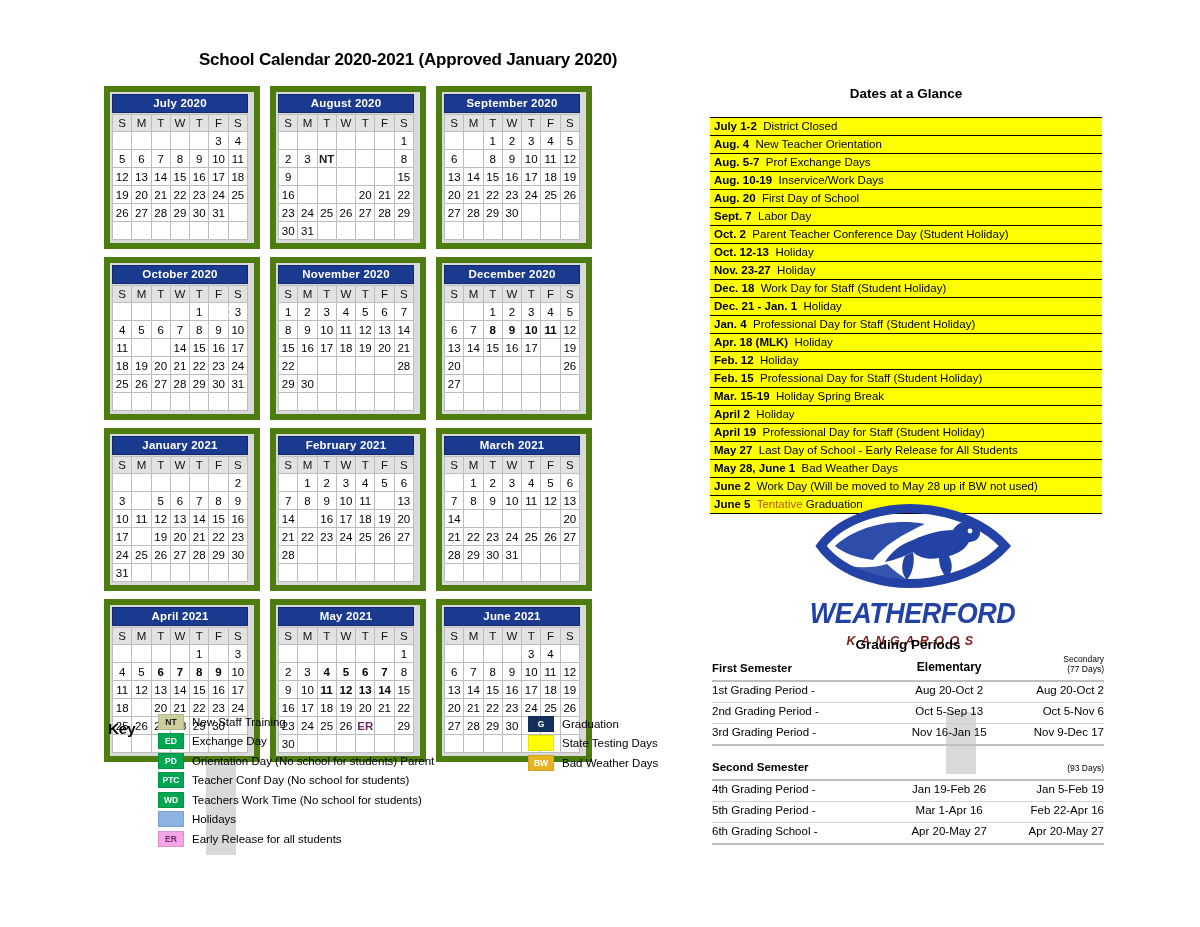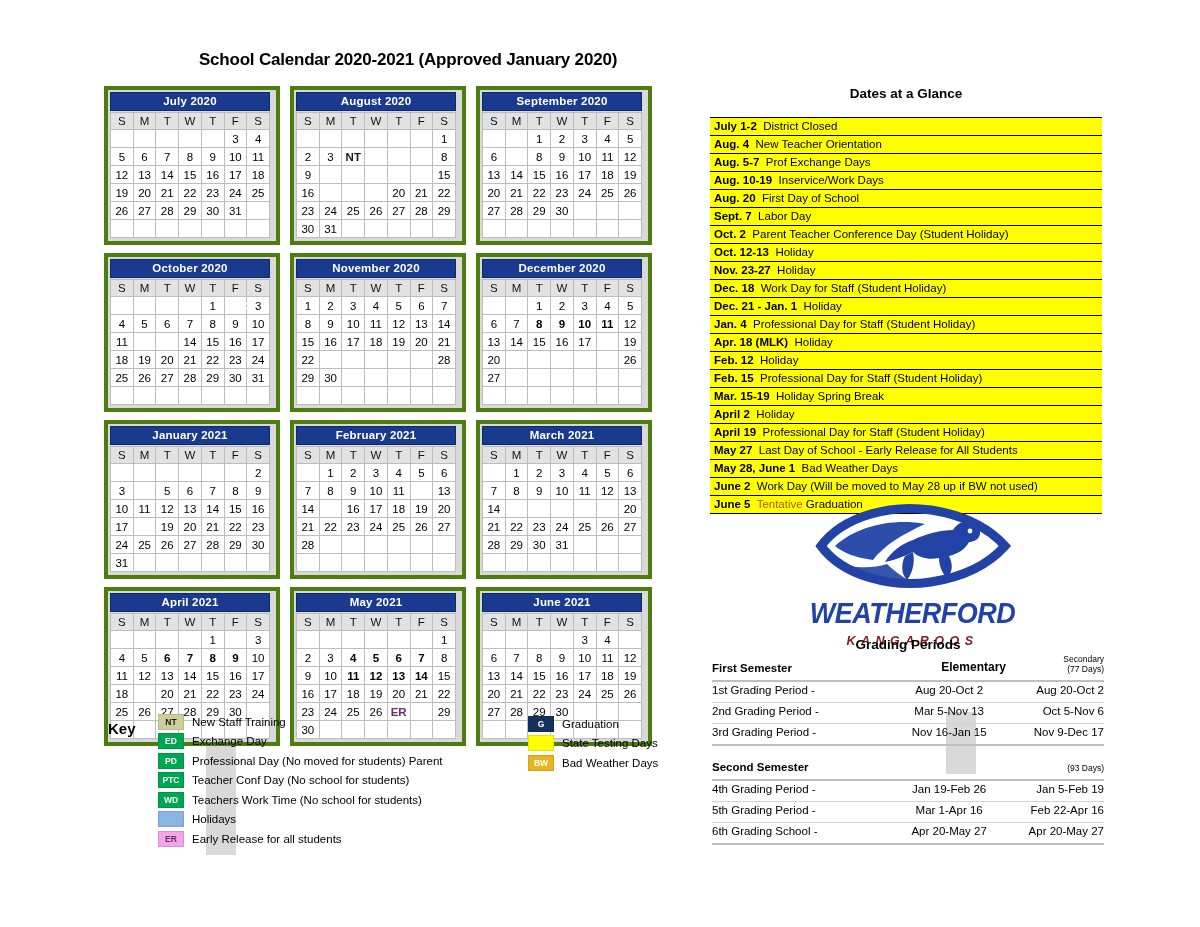--- a/index.html
+++ b/index.html
@@ -18,23 +18,23 @@
   .title {
     position:absolute; left:108px; top:50px; width:600px;
     text-align:center;
     font-size:17px; font-weight:bold; letter-spacing:-0.2px;
   }
 
   
   .months { position:absolute; left:104px; top:86px; width:600px; }
   .month-row { display:flex; gap:10px; margin-bottom:8px; }
   .month {
-    width:176px;
+    width:156px;
     background:#d9d9d9;
-    border:4px solid #4d7c0f;
+    border:6px solid #4d7c0f;
     padding:2px 6px 3px 2px;
   }
   .month-head {
     background:#1a3a8f;
     color:#fff;
     text-align:center;
     font-size:11.5px;
     font-weight:bold;
     padding:2px 0 3px 0;
     letter-spacing:.2px;
@@ -99,21 +99,21 @@
 
   
   .grading { position:absolute; left:712px; top:637px; width:392px; }
   .grading-title { text-align:center; font-size:13.5px; font-weight:bold; }
   table.gp { border-collapse:collapse; width:100%; table-layout:fixed; }
   table.gp td { font-size:11.5px; padding:2px 0 2px 0; vertical-align:bottom; }
   td.gp-label { width:46%; }
   td.gp-el    { width:29%; text-align:center; }
   td.gp-sec   { width:25%; text-align:right; }
   .gp-hdr td { font-weight:bold; font-size:13px; padding-bottom:1px; }
-  .gp-hdr td.gp-el { font-weight:bold; font-size:12px; text-align:right; }
+  .gp-hdr td.gp-el { font-weight:bold; font-size:12px; text-align:center; }
   .gp-hdr td.gp-sec { font-weight:normal; font-size:12px; text-align:right; }
   .sec-head { font-size:8.5px; font-weight:normal; line-height:10px; }
   .rule td { border-bottom:2.5px solid #bfbfbf; height:0; padding:0; }
   .thin td { border-bottom:1.5px solid #d2d2d2; height:0; padding:0; }
   .gp-gap td { height:14px; padding:0; border:none; }
 
   
   .key { position:absolute; left:108px; top:712px; width:600px; }
   .key-label { position:absolute; left:0px; top:8px; font-size:15px; font-weight:bold; }
   .key-col-a { position:absolute; left:50px; top:0; width:400px; }
@@ -1088,21 +1088,21 @@
           <tr>
             <td class="gp-label">1st Grading Period -</td>
             <td class="gp-el">Aug 20-Oct 2</td>
             <td class="gp-sec">Aug 20-Oct 2</td>
           </tr>
           <tr class="thin">
             <td colspan="3"></td>
           </tr>
           <tr>
             <td class="gp-label">2nd Grading Period -</td>
-            <td class="gp-el">Mar 5-Nov 13</td>
+            <td class="gp-el">Oct 5-Sep 13</td>
             <td class="gp-sec">Oct 5-Nov 6</td>
           </tr>
           <tr class="thin">
             <td colspan="3"></td>
           </tr>
           <tr>
             <td class="gp-label">3rd Grading Period -</td>
             <td class="gp-el">Nov 16-Jan 15</td>
             <td class="gp-sec">Nov 9-Dec 17</td>
           </tr>
@@ -1158,21 +1158,21 @@
           <div class="key-row">
             <span class="sw nt">NT</span>
             <span class="key-text">New Staff Training</span>
           </div>
           <div class="key-row">
             <span class="sw green">ED</span>
             <span class="key-text">Exchange Day</span>
           </div>
           <div class="key-row">
             <span class="sw green">PD</span>
-            <span class="key-text">Professional Day (No moved for students) Parent</span>
+            <span class="key-text">Orientation Day (No school for students) Parent</span>
           </div>
           <div class="key-row">
             <span class="sw green">PTC</span>
             <span class="key-text">Teacher Conf Day (No school for students)</span>
           </div>
           <div class="key-row">
             <span class="sw green">WD</span>
             <span class="key-text">Teachers Work Time (No school for students)</span>
           </div>
           <div class="key-row">

